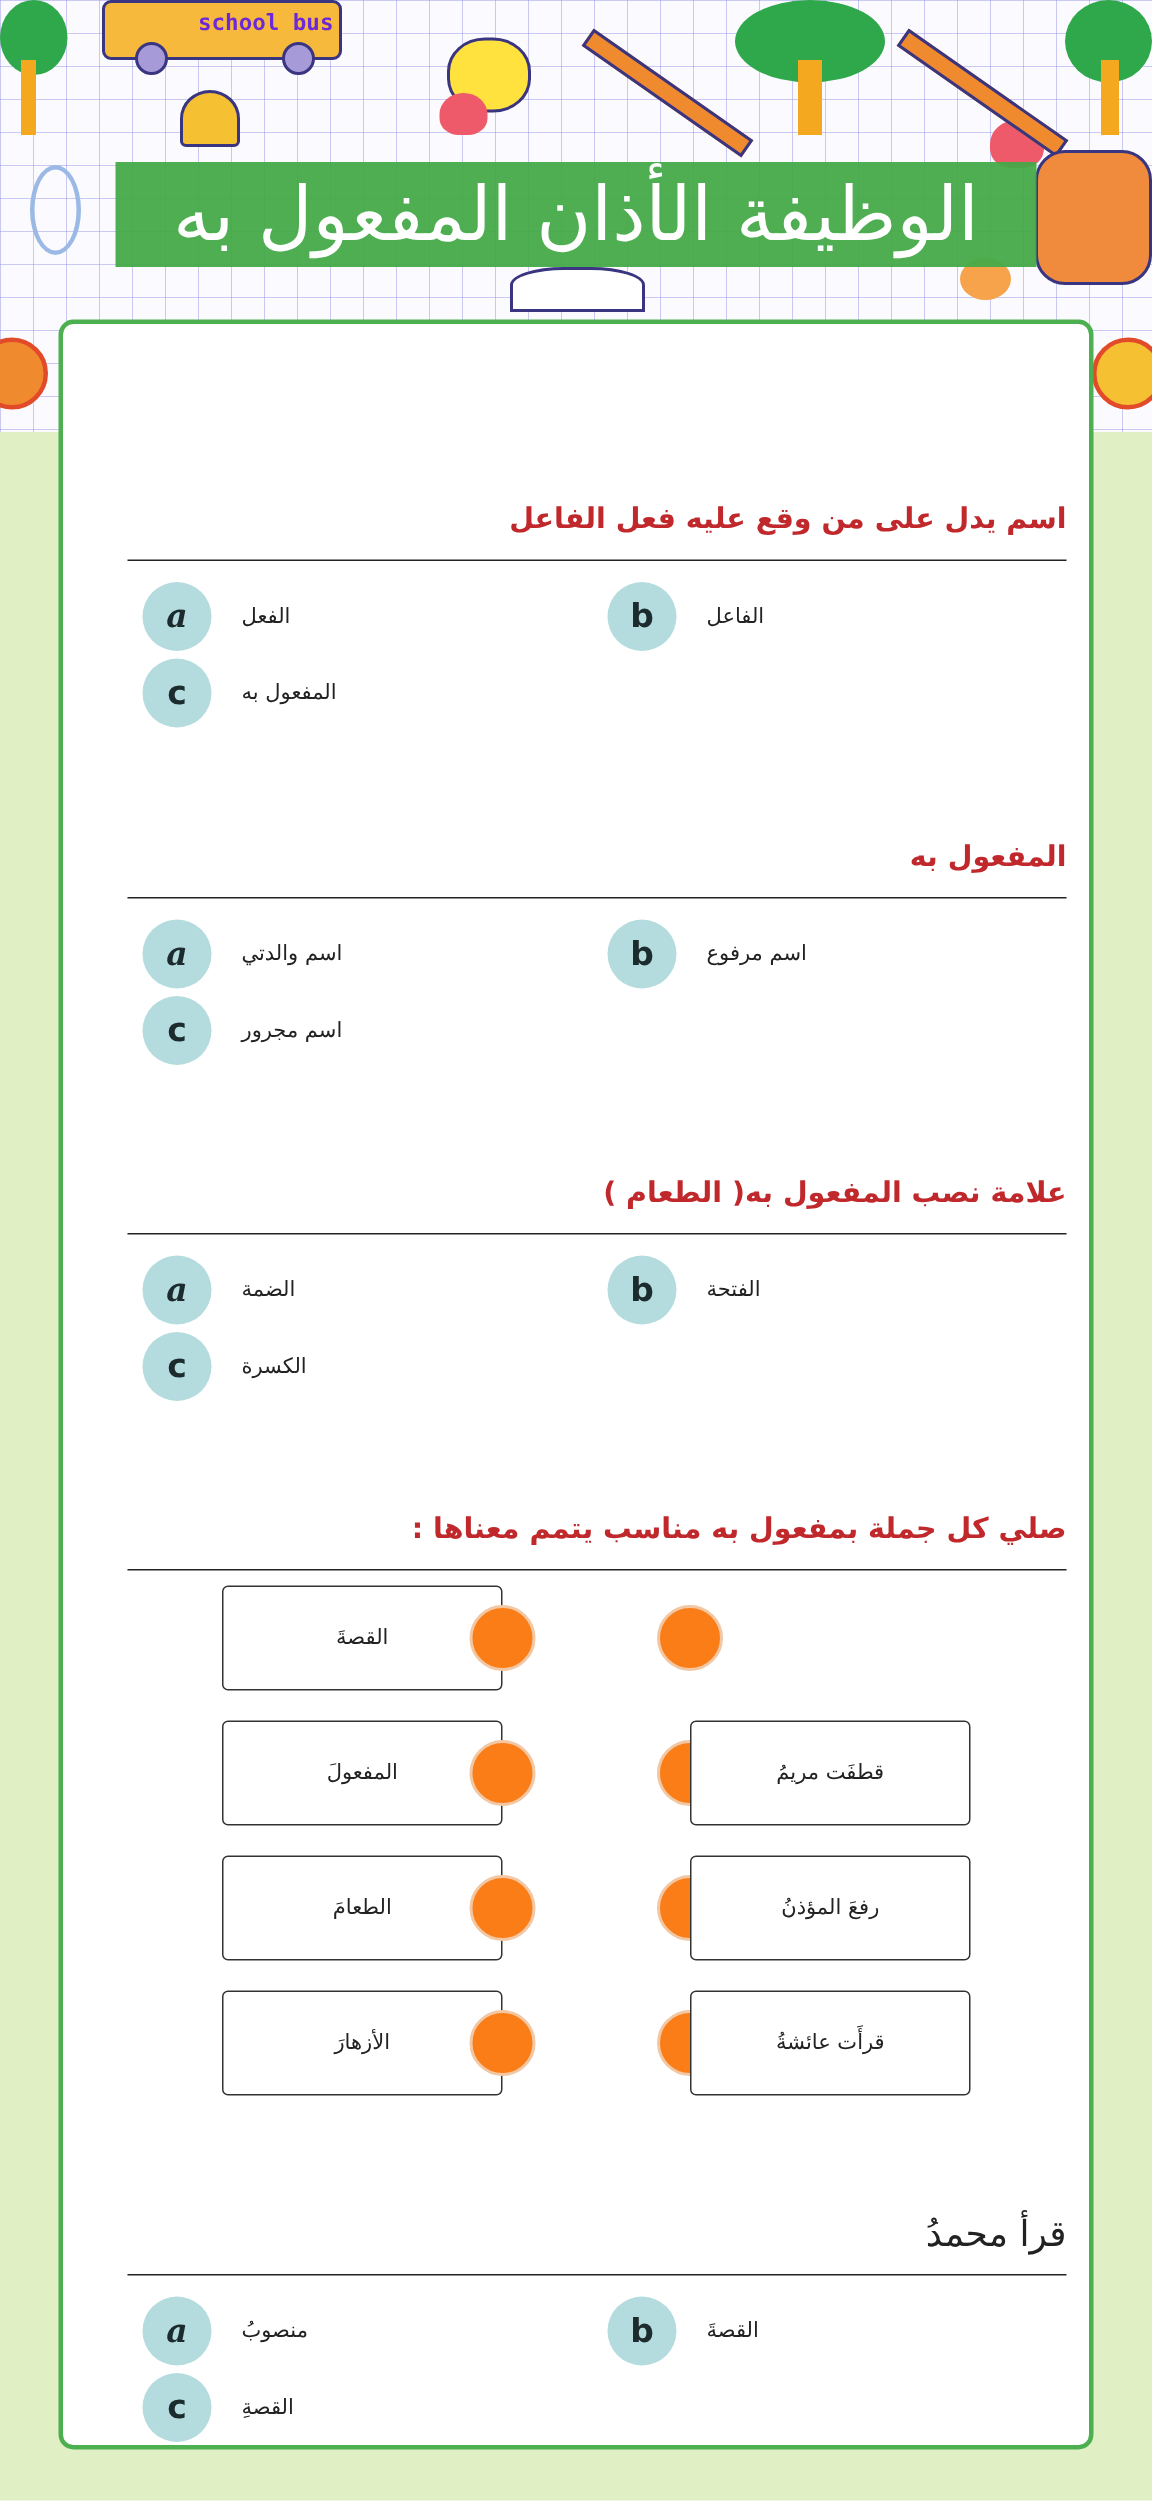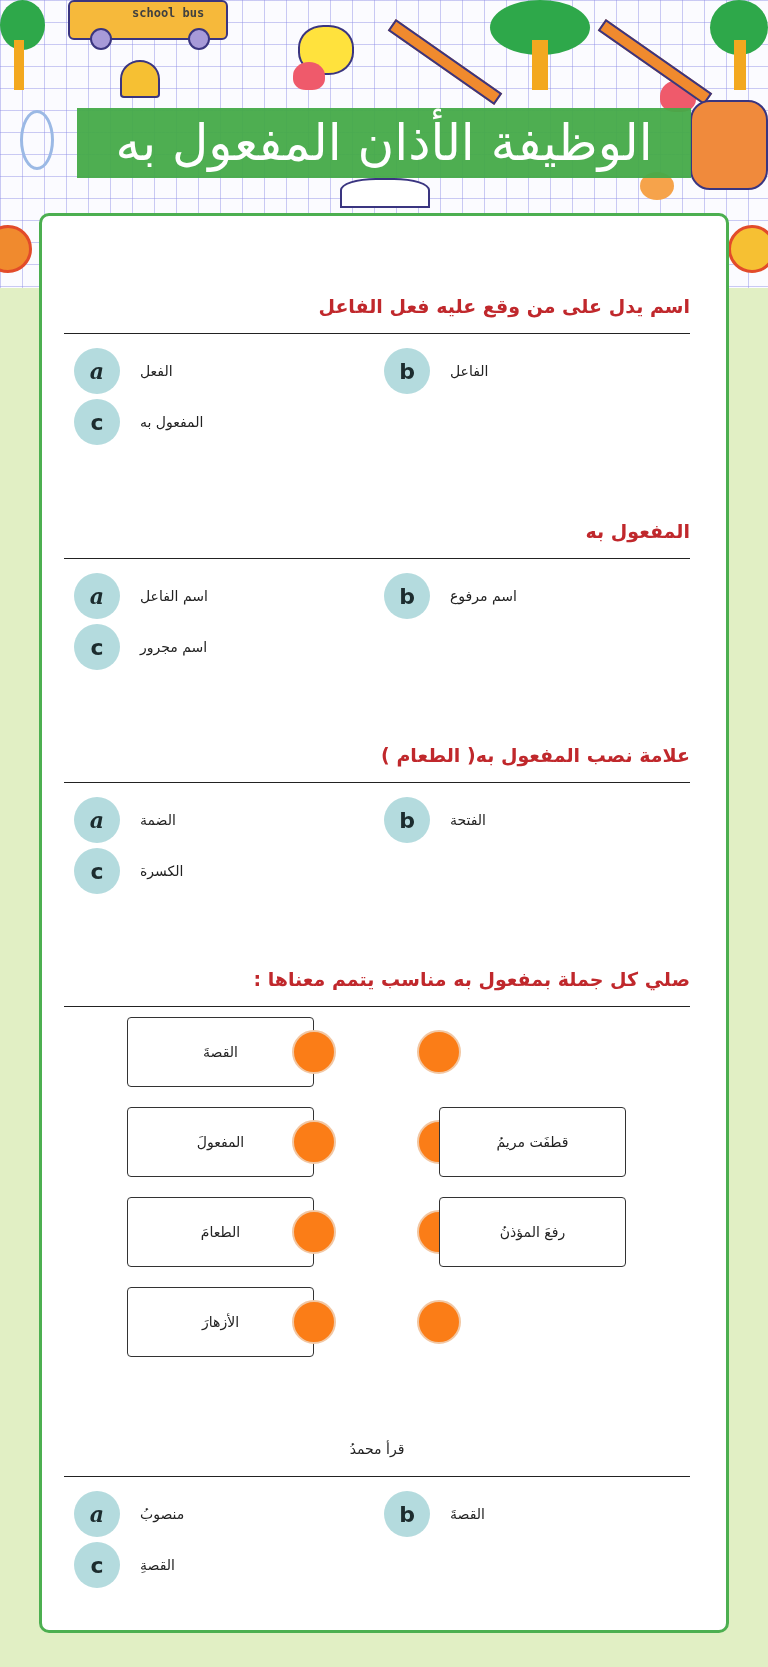--- a/index.html
+++ b/index.html
@@ -28,27 +28,27 @@
   .title-text {
     color: #ffffff; font-size: 50px; direction: rtl;
     font-family: "DejaVu Sans", sans-serif;
     letter-spacing: 1px;
   }
   
   .card {
     position: absolute; left: 39px; top: 213px; width: 690px; height: 1420px;
     background: #ffffff; border: 3px solid #4caf50; border-radius: 10px;
   }
-  .question { position: absolute; left: 22px; width: 626px; }
+  .question { position: absolute; left: 43px; width: 626px; margin-top: 40px; }
   .q-title {
     direction: rtl; text-align: right; color: #c0282c;
     font-size: 19px; font-weight: bold; height: 30px; line-height: 30px;
     font-family: "DejaVu Sans", sans-serif;
   }
-  .q-title.plain { color: #222; font-weight: normal; font-size: 14px; direction: rtl; text-align: center; }
+  .q-title.plain { color: #222; font-weight: normal; font-size: 24px; direction: rtl; text-align: right; }
   .q-rule { height: 1px; background: #222; margin-top: 12px; }
   .options { position: relative; height: 110px; margin-top: 14px; }
   .option { position: absolute; display: flex; align-items: center; height: 46px; }
   .opt-badge {
     width: 46px; height: 46px; border-radius: 50%; background: #b4dbde;
     display: flex; align-items: center; justify-content: center;
     font-size: 22px; font-weight: bold; color: #1c2c2e;
     font-family: "DejaVu Sans", sans-serif;
   }
   .opt-badge.a { font-style: italic; font-family: "DejaVu Serif", serif; }
@@ -69,21 +69,21 @@
     position: absolute; width: 44px; height: 44px; border-radius: 50%;
     background: #fb7d17; border: 2px solid #f2c7a3;
   }
 </style>
 </head>
 <body>
 
 <div class="header-banner">
 
   <div class="doodle" style="left:68px;top:0;width:160px;height:40px;background:#f6b93b;border:2px solid #3a3580;border-radius:6px;">
-    <span style="position:absolute;left:62px;top:4px;font-size:12px;color:#404040;font-family:'DejaVu Sans Mono',monospace;font-weight:bold;">school bus</span>
+    <span style="position:absolute;left:62px;top:4px;font-size:15px;color:#6d28d9;font-family:'DejaVu Sans Mono',monospace;font-weight:bold;">school bus</span>
     <span style="position:absolute;left:20px;top:26px;width:22px;height:22px;border-radius:50%;background:#a79ad8;border:2px solid #3a3580;"></span>
     <span style="position:absolute;left:118px;top:26px;width:22px;height:22px;border-radius:50%;background:#a79ad8;border:2px solid #3a3580;"></span>
   </div>
   <div class="doodle" style="left:0;top:0;width:45px;height:90px;">
     <span style="position:absolute;left:0;top:0;width:45px;height:50px;border-radius:50%;background:#2ea84a;"></span>
     <span style="position:absolute;left:14px;top:40px;width:10px;height:50px;background:#f3a81f;"></span>
   </div>
   <div class="doodle" style="left:490px;top:0;width:100px;height:90px;">
     <span style="position:absolute;left:0;top:0;width:100px;height:55px;border-radius:50%;background:#2ea84a;"></span>
     <span style="position:absolute;left:42px;top:40px;width:16px;height:50px;background:#f3a81f;"></span>
@@ -130,21 +130,21 @@
       </div>
     </div>
   </div>
 
   <div class="question" style="top:300px;">
     <div class="q-title">المفعول به</div>
     <div class="q-rule"></div>
     <div class="options">
       <div class="option" style="left:10px;top:0;">
         <div class="opt-badge a">a</div>
-        <div class="opt-label">اسم الفاعل</div>
+        <div class="opt-label">اسم والدتي</div>
       </div>
       <div class="option" style="left:320px;top:0;">
         <div class="opt-badge">b</div>
         <div class="opt-label">اسم مرفوع</div>
       </div>
       <div class="option" style="left:10px;top:51px;">
         <div class="opt-badge">c</div>
         <div class="opt-label">اسم مجرور</div>
       </div>
     </div>
@@ -184,20 +184,21 @@
       <div class="match-box" style="left:63px;top:180px;">الطعامَ</div>
 
       <div class="match-box" style="left:375px;top:90px;">قطفَت مريمُ</div>
       <div class="match-dot" style="left:228px;top:193px;"></div>
       <div class="match-dot" style="left:353px;top:193px;"></div>
       <div class="match-box" style="left:375px;top:180px;">رفعَ المؤذنُ</div>
 
       <div class="match-box" style="left:63px;top:270px;">الأزهارَ</div>
       <div class="match-dot" style="left:228px;top:283px;"></div>
       <div class="match-dot" style="left:353px;top:283px;"></div>
+      <div class="match-box" style="left:375px;top:270px;">قرأَت عائشةُ</div>
     </div>
   </div>
 
   <div class="question" style="top:1218px;">
     <div class="q-title plain">قرأ محمدُ</div>
     <div class="q-rule"></div>
     <div class="options">
       <div class="option" style="left:10px;top:0;">
         <div class="opt-badge a">a</div>
         <div class="opt-label">منصوبُ</div>

